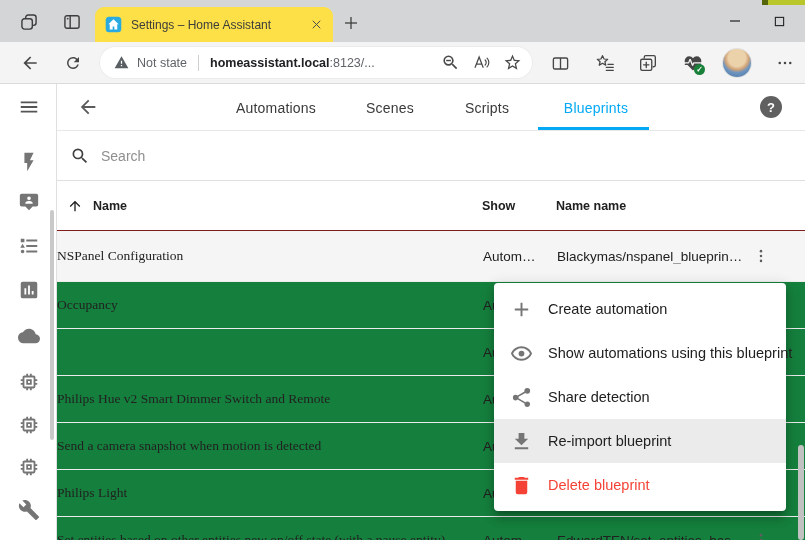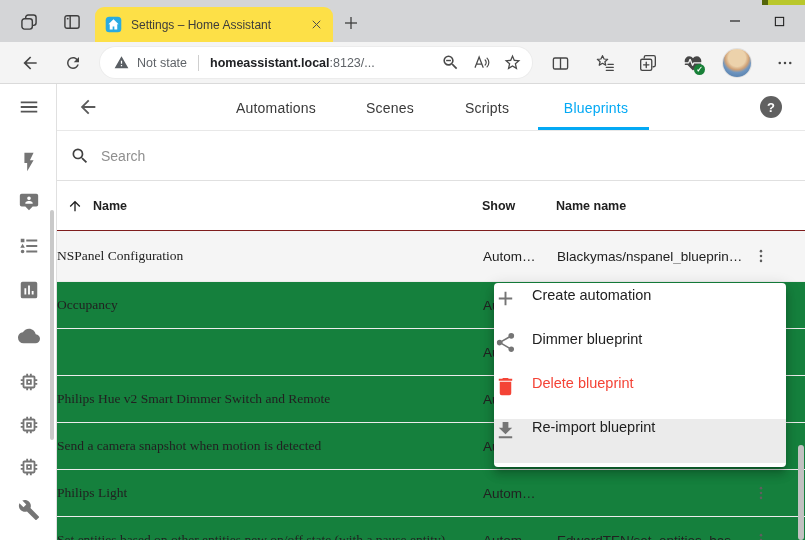--- a/index.html
+++ b/index.html
@@ -81,21 +81,21 @@
   .cell.name { left:0; max-width:390px; overflow:hidden;font-family:Liberation Serif, serif; }
   .cell.type { left:426px; }
   .cell.file { left:500px; max-width:200px; overflow:hidden; }
   .row-dots { position:absolute; left:692px; top:50%; transform:translateY(-50%); width:24px; height:24px;
     color:#5f5f5f; display:flex; align-items:center; justify-content:center; cursor:pointer; }
 
   
   .ctx-menu { position:absolute; left:494px; top:283px; width:292px; background:#fff; border-radius:4px; padding:4px 0;
     box-shadow:0 5px 5px -3px rgba(0,0,0,.2), 0 8px 10px 1px rgba(0,0,0,.14), 0 3px 14px 2px rgba(0,0,0,.12);
     z-index:30; }
-  .ctx-item { height:44px; display:flex; align-items:flex-start; cursor:pointer; }
+  .ctx-item { height:44px; display:flex; align-items:center; padding-left:16px; cursor:pointer; }
   .ctx-item.highlighted { background:#ebebeb; }
   .ctx-icon { width:23px; height:23px; color:#757575; flex:0 0 auto; }
   .ctx-label { margin-left:15px; font-size:14.5px; color:#212121; white-space:nowrap; }
   .ctx-item.danger .ctx-icon { color:#f44336; }
   .ctx-item.danger .ctx-label { color:#f44336; }
 
   .page-scrollbar { position:absolute; left:798px; top:445px; width:6px; height:95px; background:#c2c2c2; border-radius:3px; cursor:pointer; z-index:40; }
 </style>
 </head>
 <body>
@@ -485,37 +485,45 @@
       <span class="ctx-icon">
         <svg width="23" height="23" viewBox="0 0 24 24" fill="currentColor">
             <path d="M19,13H13V19H11V13H5V11H11V5H13V11H19V13Z"></path>
           </svg>
       </span>
       <span class="ctx-label">Create automation</span>
     </div>
     <div class="ctx-item">
       <span class="ctx-icon">
         <svg width="23" height="23" viewBox="0 0 24 24" fill="currentColor">
+            <path d="M12,9A3,3 0 0,1 15,12A3,3 0 0,1 12,15A3,3 0 0,1 9,12A3,3 0 0,1 12,9M12,4.5C17,4.5 21.27,7.61 23,12C21.27,16.39 17,19.5 12,19.5C7,19.5 2.73,16.39 1,12C2.73,7.61 7,4.5 12,4.5M3.18,12C4.83,15.36 8.24,17.5 12,17.5C15.76,17.5 19.17,15.36 20.82,12C19.17,8.64 15.76,6.5 12,6.5C8.24,6.5 4.83,8.64 3.18,12Z"></path>
+          </svg>
+      </span>
+      <span class="ctx-label">Show automations using this blueprint</span>
+    </div>
+    <div class="ctx-item">
+      <span class="ctx-icon">
+        <svg width="23" height="23" viewBox="0 0 24 24" fill="currentColor">
             <path d="M18,16.08C17.24,16.08 16.56,16.38 16.04,16.85L8.91,12.7C8.96,12.47 9,12.24 9,12C9,11.76 8.96,11.53 8.91,11.3L15.96,7.19C16.5,7.69 17.21,8 18,8A3,3 0 0,0 21,5A3,3 0 0,0 18,2A3,3 0 0,0 15,5C15,5.24 15.04,5.47 15.09,5.7L8.04,9.81C7.5,9.31 6.79,9 6,9A3,3 0 0,0 3,12A3,3 0 0,0 6,15C6.79,15 7.5,14.69 8.04,14.19L15.16,18.34C15.11,18.55 15.08,18.77 15.08,19C15.08,20.61 16.39,21.91 18,21.91C19.61,21.91 20.92,20.61 20.92,19A2.92,2.92 0 0,0 18,16.08Z"></path>
           </svg>
       </span>
-      <span class="ctx-label">Dimmer blueprint</span>
+      <span class="ctx-label">Share detection</span>
+    </div>
+    <div class="ctx-item highlighted">
+      <span class="ctx-icon">
+        <svg width="23" height="23" viewBox="0 0 24 24" fill="currentColor">
+            <path d="M5,20H19V18H5M19,9H15V3H9V9H5L12,16L19,9Z"></path>
+          </svg>
+      </span>
+      <span class="ctx-label">Re-import blueprint</span>
     </div>
     <div class="ctx-item danger">
       <span class="ctx-icon">
         <svg width="23" height="23" viewBox="0 0 24 24" fill="currentColor">
             <path d="M19,4H15.5L14.5,3H9.5L8.5,4H5V6H19V4M6,19A2,2 0 0,0 8,21H16A2,2 0 0,0 18,19V7H6V19Z"></path>
           </svg>
       </span>
       <span class="ctx-label">Delete blueprint</span>
     </div>
-    <div class="ctx-item highlighted">
-      <span class="ctx-icon">
-        <svg width="23" height="23" viewBox="0 0 24 24" fill="currentColor">
-            <path d="M5,20H19V18H5M19,9H15V3H9V9H5L12,16L19,9Z"></path>
-          </svg>
-      </span>
-      <span class="ctx-label">Re-import blueprint</span>
-    </div>
   </div>
 
   <div class="page-scrollbar"></div>
 </div>
 
 </body></html>

